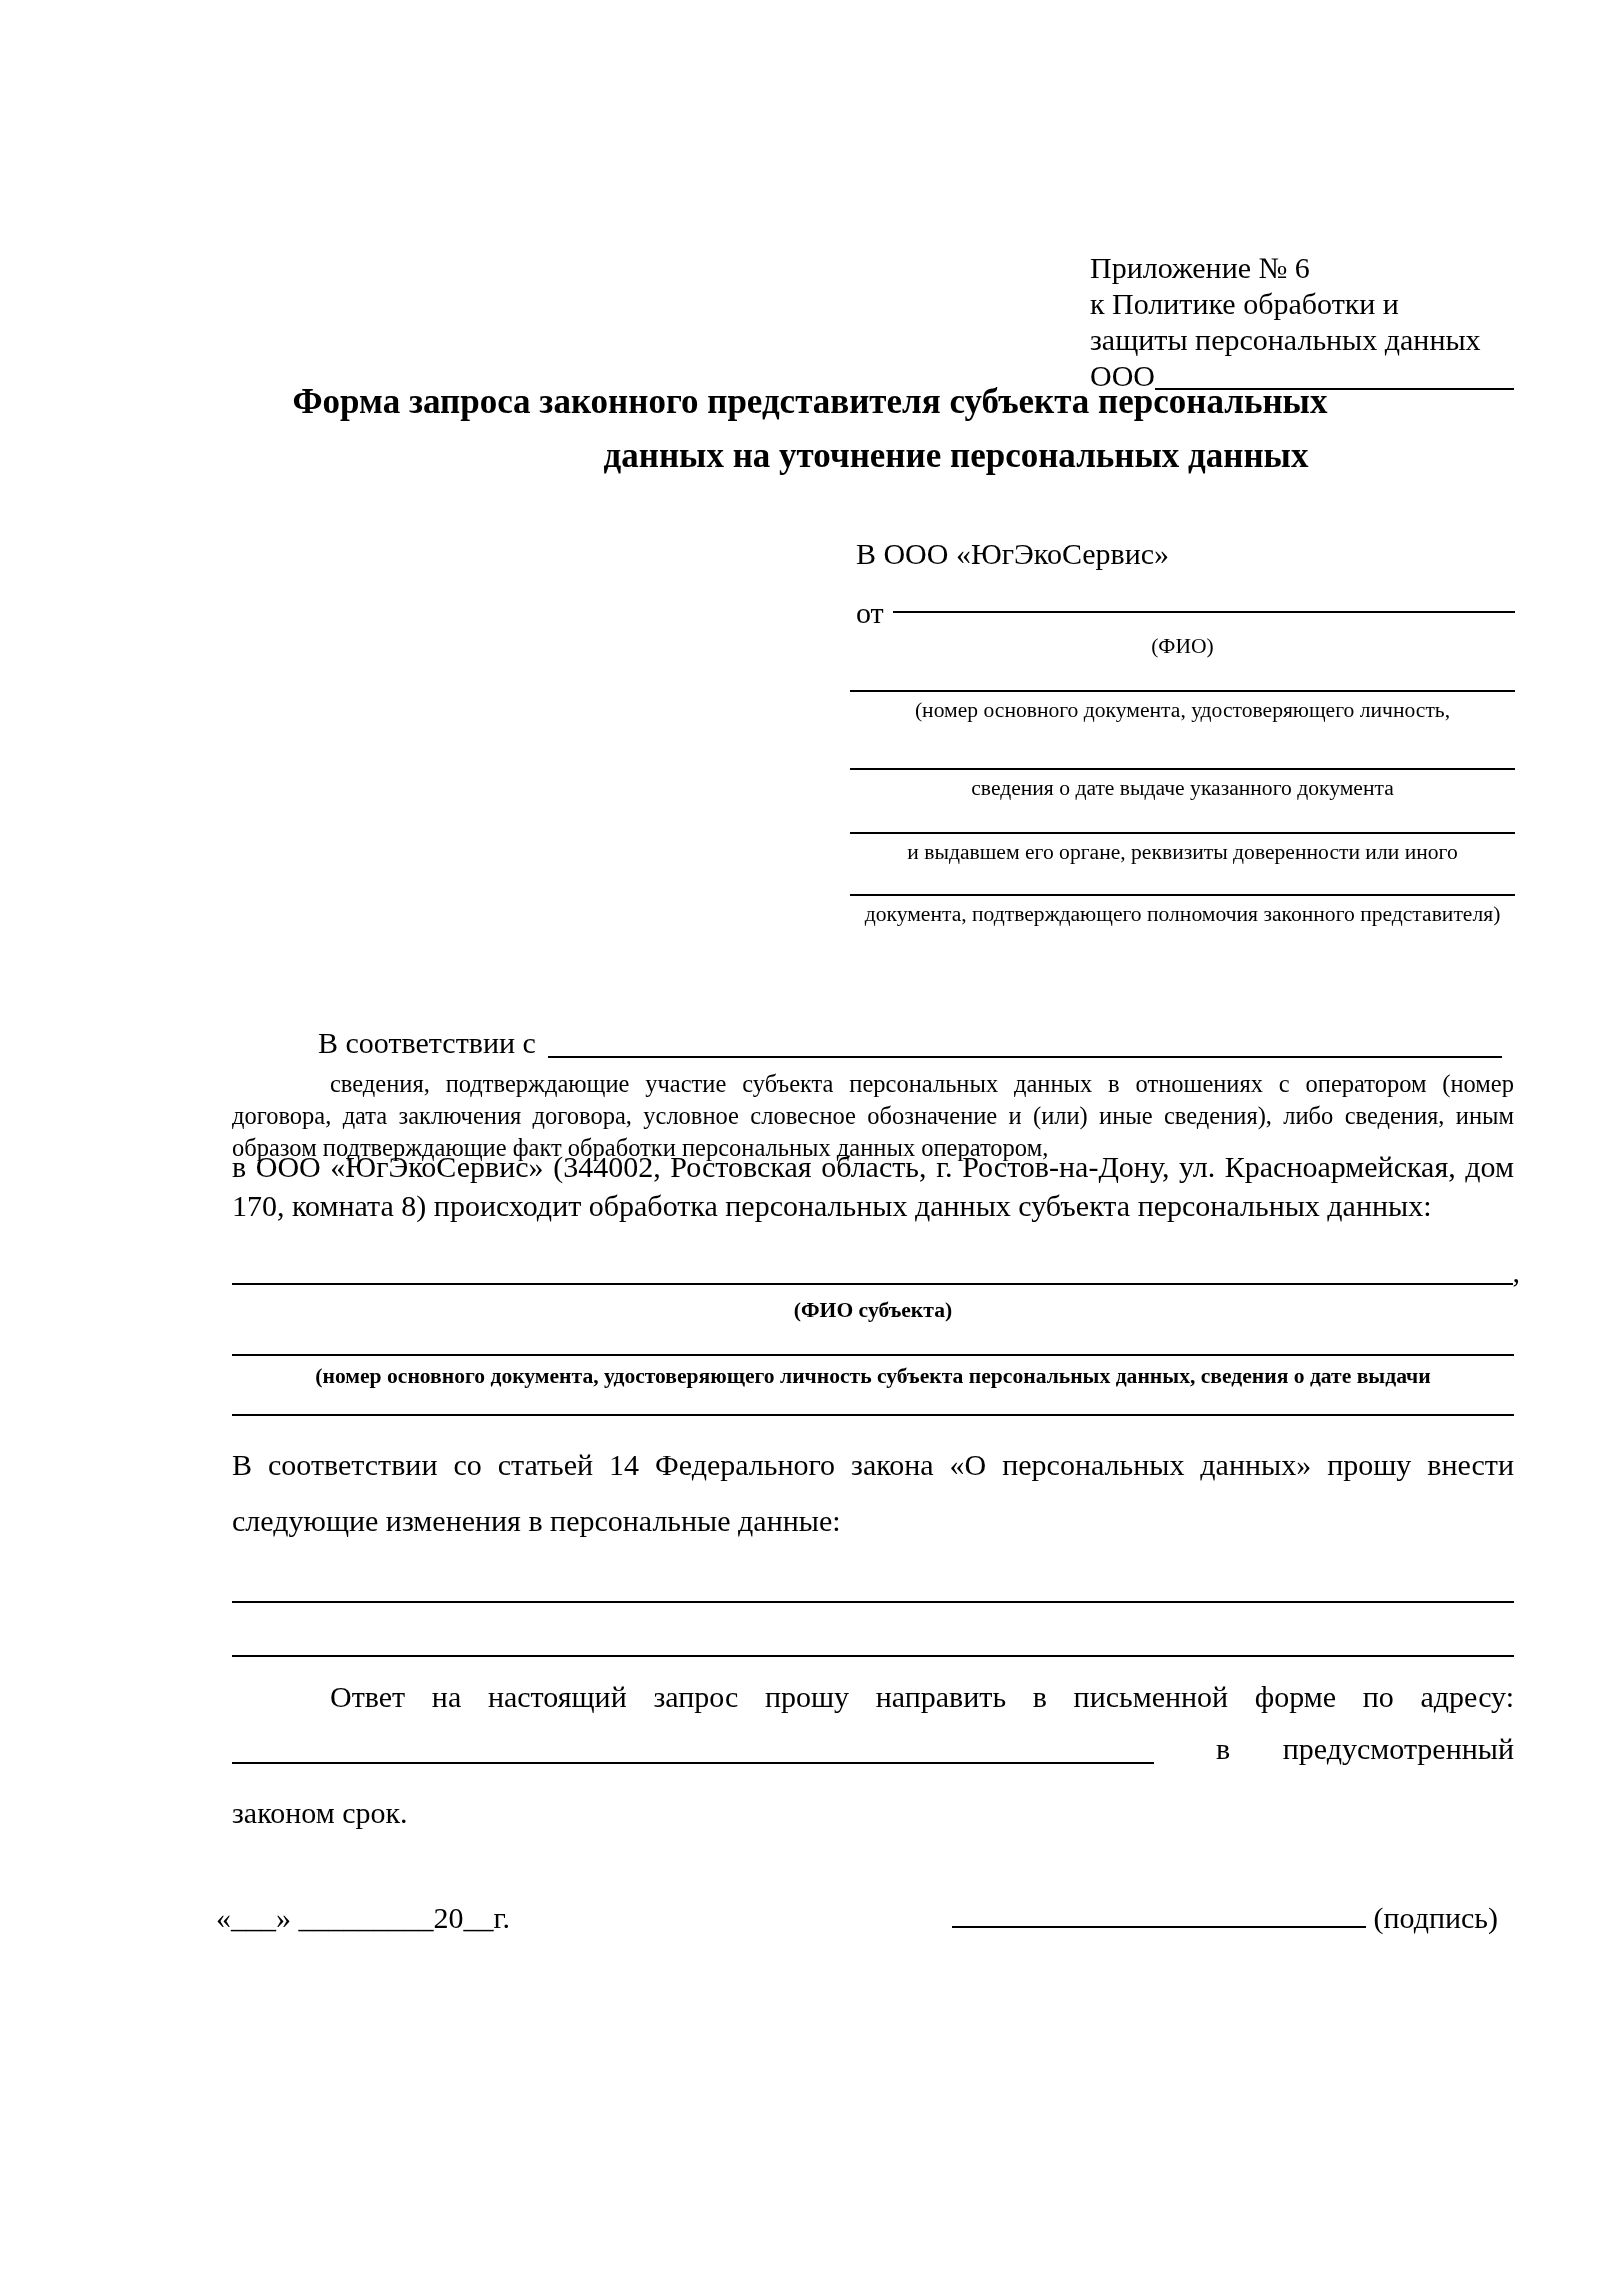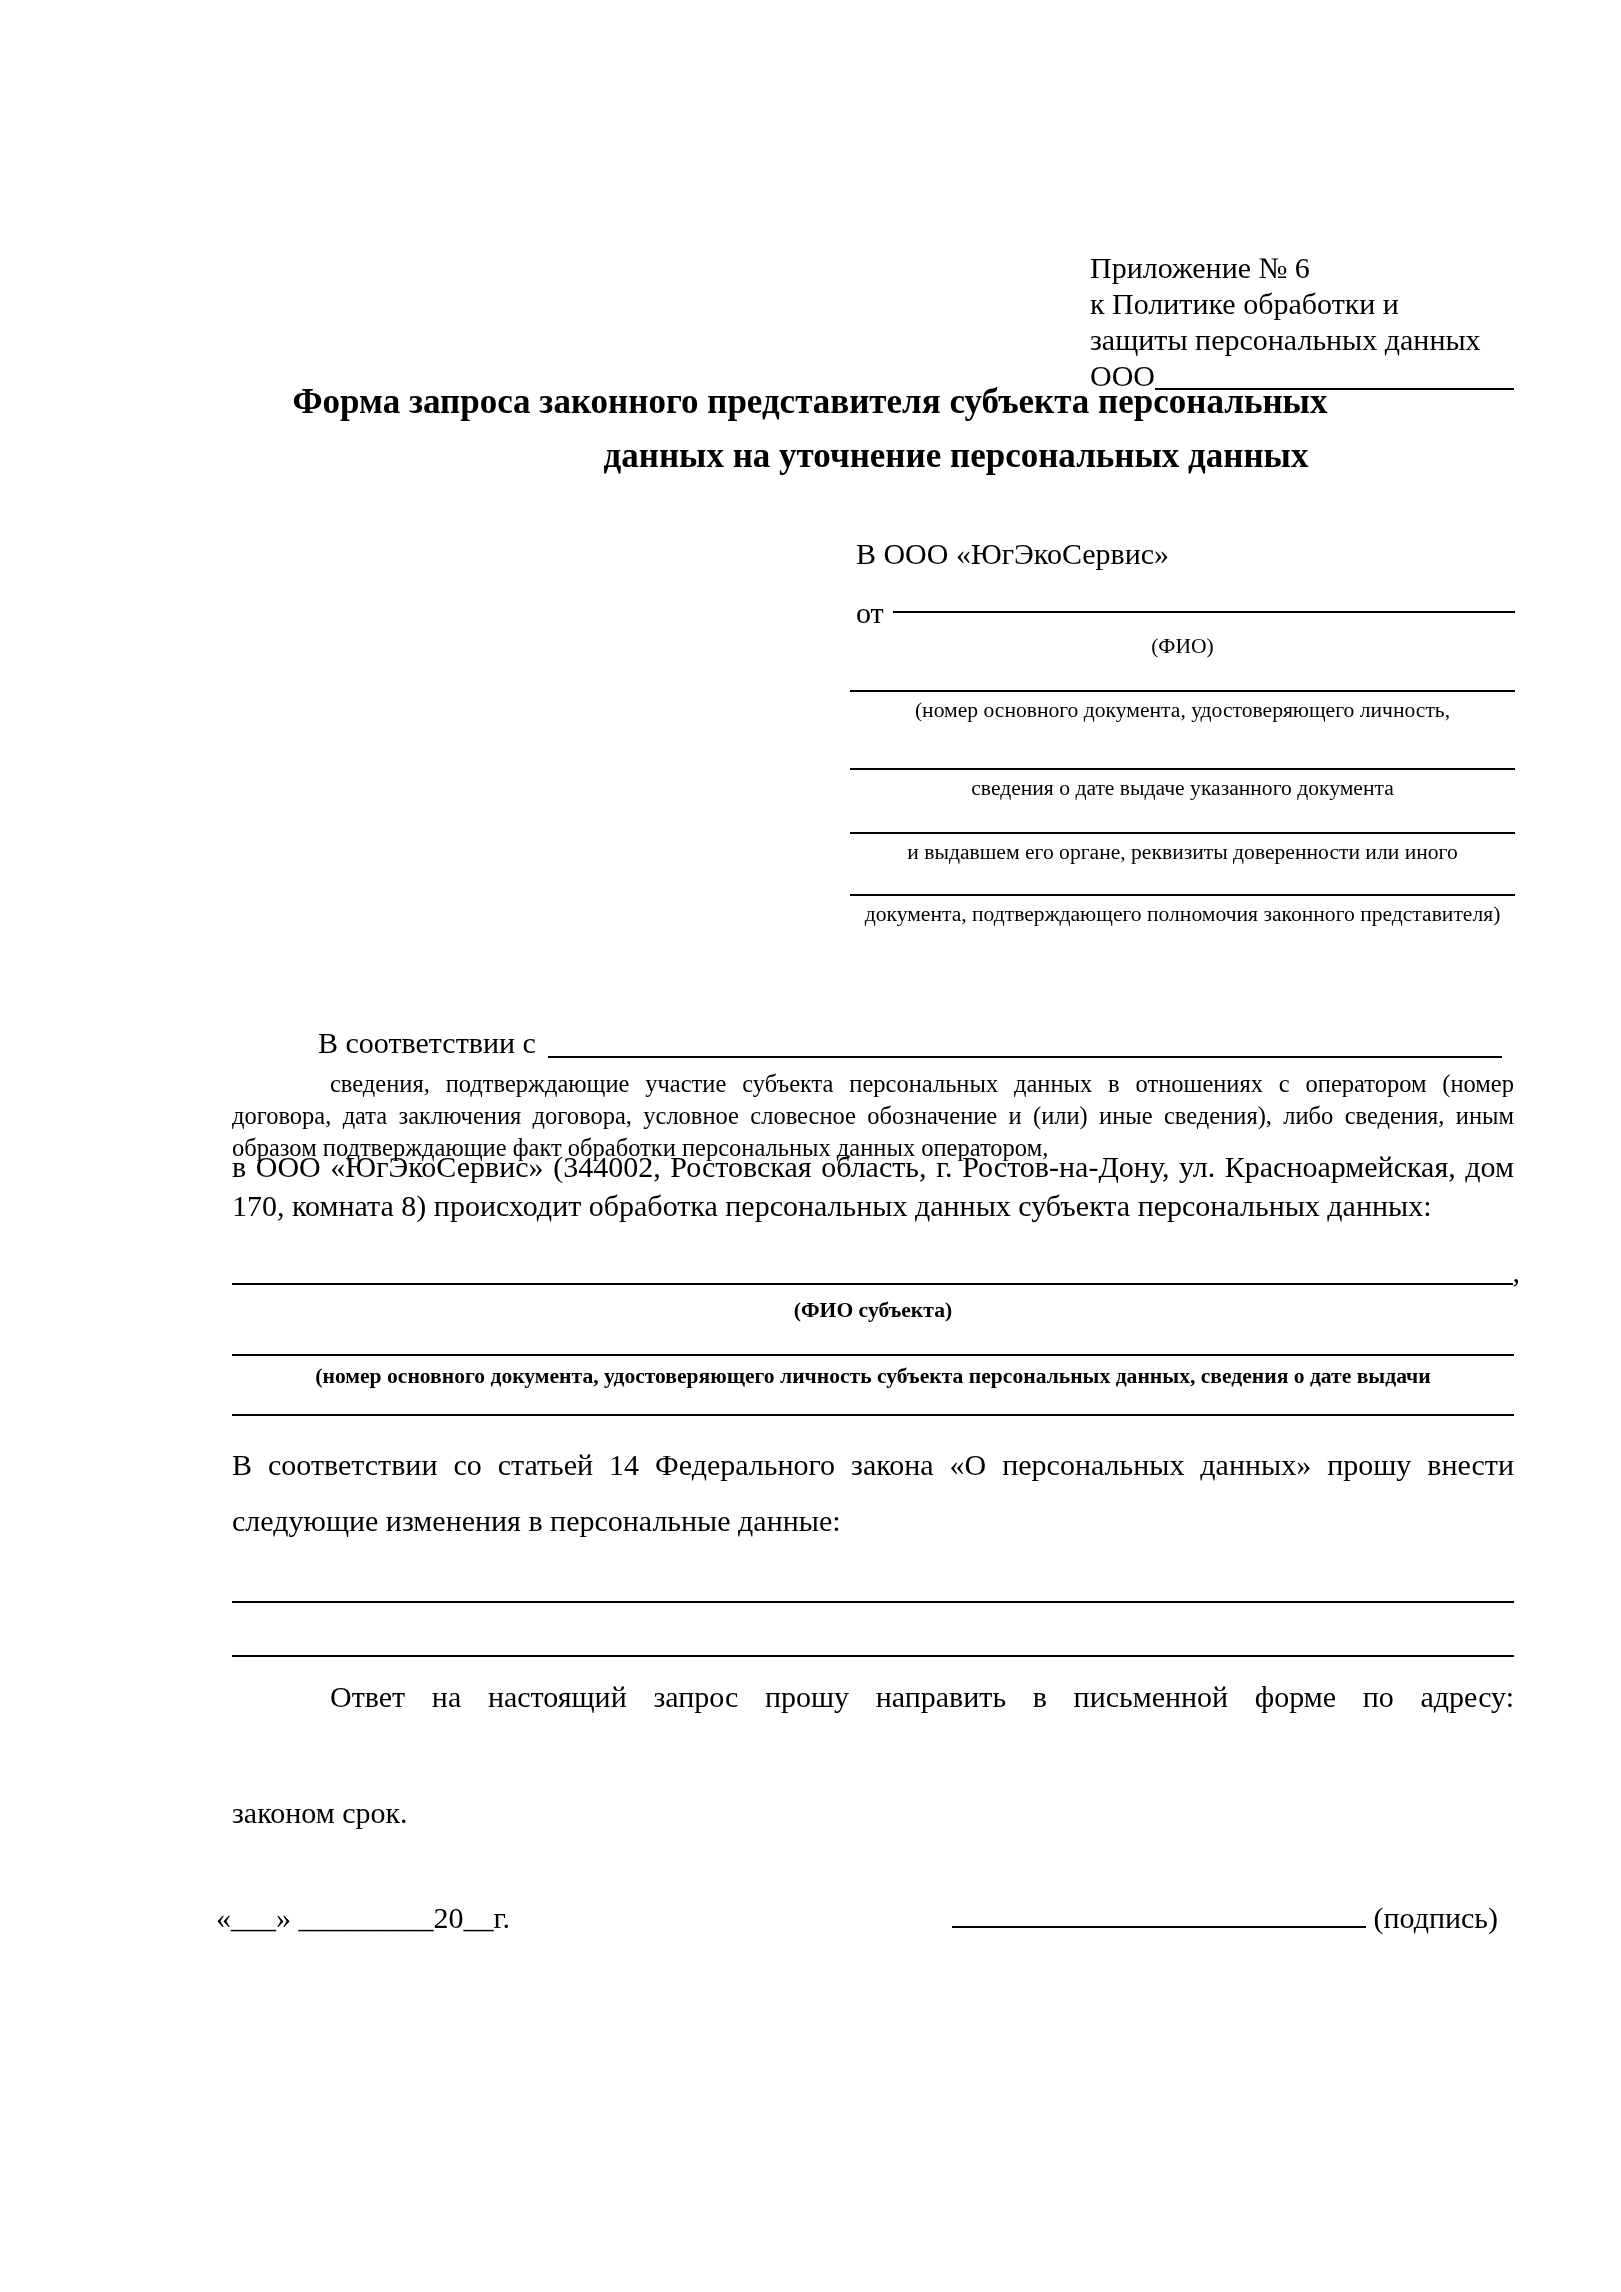--- a/index.html
+++ b/index.html
@@ -130,20 +130,24 @@
   <div class="abs caption center-cap" style="left: 232px; top: 1364px; width: 1282px;">(номер основного документа, удостоверяющего личность субъекта персональных данных, сведения о дате выдачи</div>
 
   <div class="abs full-line" style="top: 1414px;"></div>
 
   <div class="abs p-law">В соответствии со статьей 14 Федерального закона «О персональных данных» прошу внести следующие изменения в персональные данные:</div>
 
   <div class="abs full-line" style="top: 1601px;"></div>
   <div class="abs full-line" style="top: 1655px;"></div>
 
   <div class="abs answer1">Ответ на настоящий запрос прошу направить в письменной форме по адресу:</div>
+  <div class="abs answer2">
+    <span class="addr-line"></span>
+    <span class="tail">в предусмотренный</span>
+  </div>
   <div class="abs answer3">законом срок.</div>
 
   <div class="abs footer-row">
     <span class="date">«___» _________20__г.</span>
     <span class="sign-line"></span>
     <span class="sign-cap">(подпись)</span>
   </div>
 
 </div>
 

